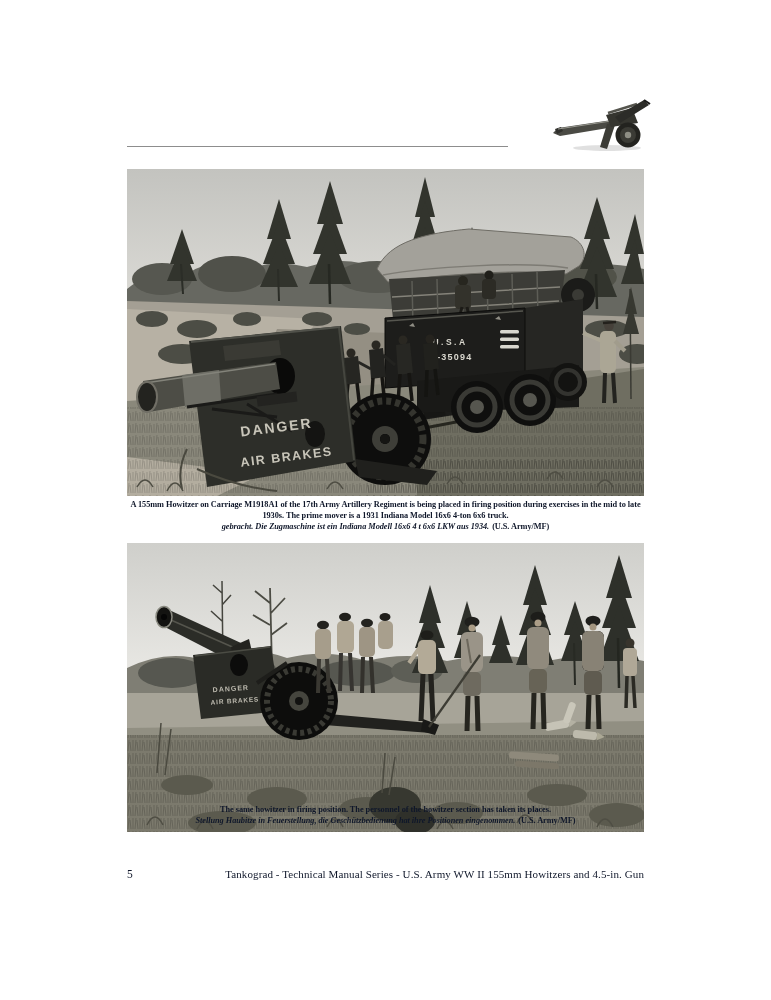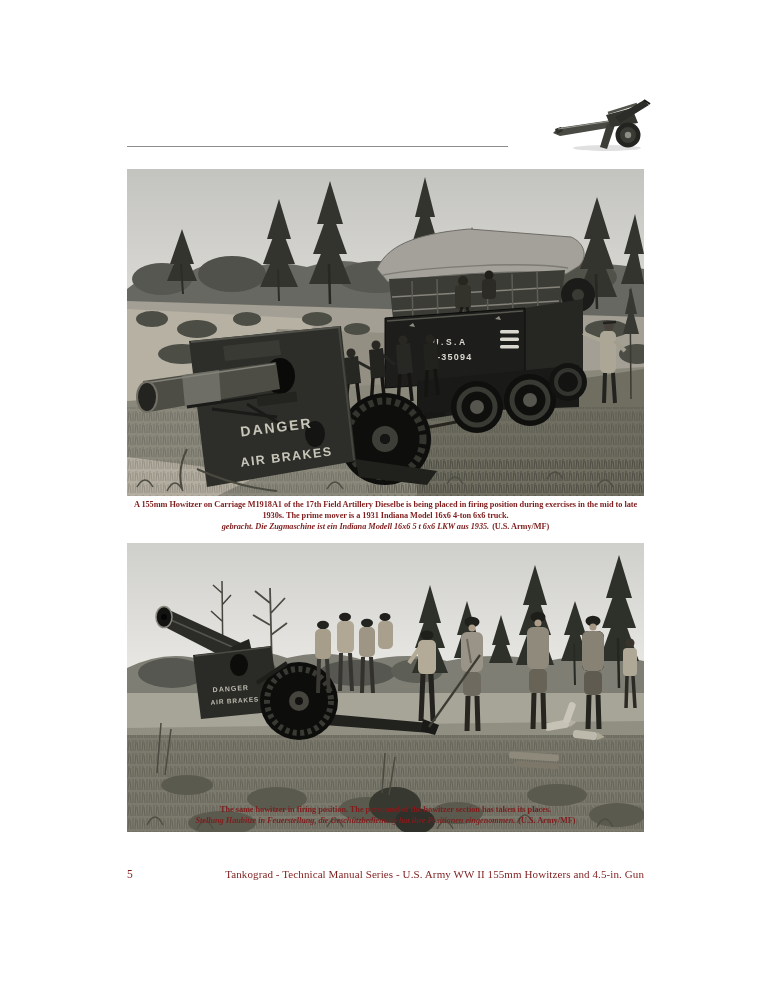--- a/index.html
+++ b/index.html
@@ -1,19 +1,19 @@
 <!DOCTYPE html>
 <html><head>
 <meta charset="utf-8">
 <style>
   html,body{margin:0;padding:0;background:#e9e9e9;}
   .page{
     position:relative;width:771px;height:1000px;margin:0 auto;
     background:#ffffff;overflow:hidden;
-    font-family:"Liberation Serif","DejaVu Serif",serif;color:#7f1d1d;
+    font-family:"Liberation Serif","DejaVu Serif",serif;color:#0f172a;
   }
   .header-rule{position:absolute;left:127px;top:146px;width:381px;height:1px;background:#8d8d8d;}
   .gun-illustration{position:absolute;left:549px;top:96px;width:106px;height:58px;}
   .photo{position:absolute;left:127px;display:block;background:#cfcfcb;}
   .photo1{top:169px;width:517px;height:327px;}
   .photo2{top:543px;width:517px;height:289px;}
   .caption{position:absolute;left:63px;width:645px;text-align:center;font-weight:bold;}
   .caption1{top:499px;}
   .caption2{top:804px;}
   .cap-line{font-size:8.3px;line-height:11.2px;white-space:nowrap;letter-spacing:-0.05px;}
@@ -221,23 +221,23 @@
       <g fill="#c8c5b9" font-weight="bold" text-anchor="middle">
         <text transform="translate(150,263) rotate(-7)" font-size="14" letter-spacing="2">DANGER</text>
         <text transform="translate(160,292) rotate(-7)" font-size="12.5" letter-spacing="1.5">AIR BRAKES</text>
       </g>
       <path d="M70,300 Q110,318 150,322 M60,280 Q50,300 55,320" stroke="#4a493f" stroke-width="2" fill="none"></path>
     </g>
     <path d="M10,318 q8,-14 16,0 M40,322 q8,-16 16,0 M200,320 q8,-14 16,0 M320,315 q8,-14 16,0 M420,310 q8,-14 16,0 M470,318 q8,-14 16,0" stroke="#4f4e44" stroke-width="1.5" fill="none"></path>
   </svg>
 
   <div class="caption caption1">
-    <div class="cap-line">A 155mm Howitzer on Carriage M1918A1 of the 17th Field Artillery Dieselbe is being placed in firing position during exercises in the mid to late</div>
+    <div class="cap-line">A 155mm Howitzer on Carriage M1918A1 of the 17th Army Artillery Regiment is being placed in firing position during exercises in the mid to late</div>
     <div class="cap-line">1930s. The prime mover is a 1931 Indiana Model 16x6 4-ton 6x6 truck.</div>
-    <div class="cap-line it"><span>gebracht. Die Zugmaschine ist ein Indiana Modell 16x6 5 t 6x6 LKW aus 1935.</span><span class="cap-credit">(U.S. Army/MF)</span></div>
+    <div class="cap-line it"><span>gebracht. Die Zugmaschine ist ein Indiana Modell 16x6 4 t 6x6 LKW aus 1934.</span><span class="cap-credit">(U.S. Army/MF)</span></div>
   </div>
 
   <svg class="photo photo2" viewBox="0 0 517 289" preserveAspectRatio="none">
     <defs>
       <linearGradient id="sky2" x1="0" y1="0" x2="0" y2="1">
         <stop offset="0" stop-color="#cfcfcb"></stop>
           <stop offset="1" stop-color="#efeeea"></stop>
       </linearGradient>
       <pattern id="g2" width="7" height="13" patternUnits="userSpaceOnUse">
         <path d="M1,13 L2,2 M4,13 L3,4 M6,13 L6,2" stroke="#000000" stroke-opacity="0.18" stroke-width="1" fill="none"></path>

